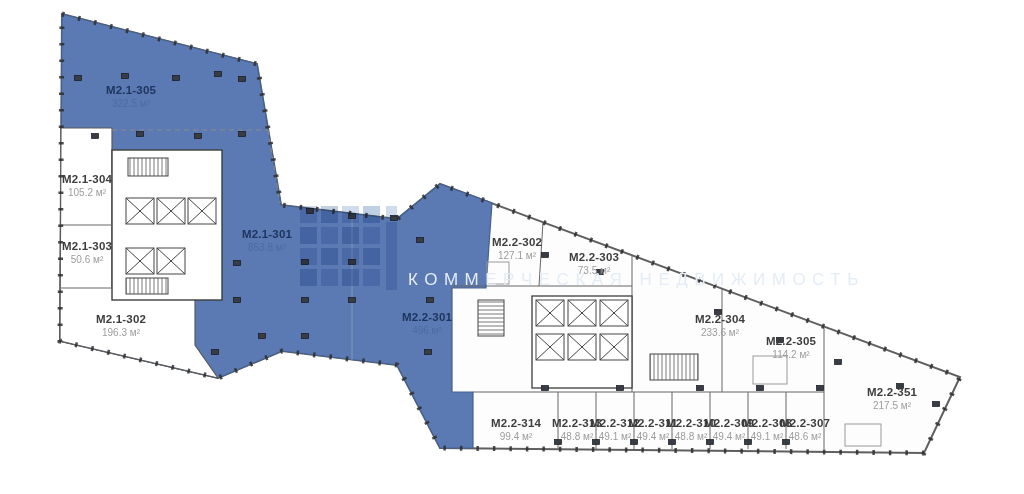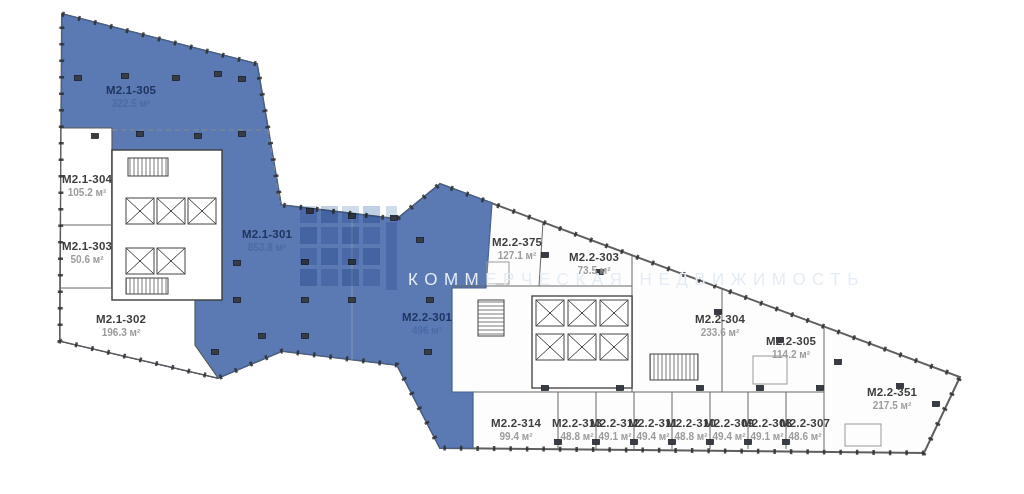--- a/index.html
+++ b/index.html
@@ -14,21 +14,21 @@
     position:relative;width:1024px;height:494px;background:#ffffff;
     font-family:"Liberation Sans",sans-serif;overflow:hidden;
   }
   .stage svg{position:absolute;left:0;top:0;}
   
   .ulabel{
     position:absolute;transform:translate(-50%,-50%);
     text-align:center;white-space:nowrap;line-height:1.15;cursor:pointer;
   }
   .ulabel .num{display:block;font-weight:bold;font-size:11.5px;letter-spacing:.2px;}
-  .ulabel .area{display:block;font-size:10px;margin-top:1px;font-weight:bold;}
+  .ulabel .area{display:block;font-size:10px;margin-top:1px;}
   .ulabel.hl .num{color:var(--highlight-text);text-align:center;}
   .ulabel.hl .area{color:var(--highlight-subtext);}
   .ulabel.wh .num{color:var(--unit-text);}
   .ulabel.wh .area{color:var(--unit-subtext);}
   
   .wm-logo{
     position:absolute;left:300px;top:206px;display:grid;
     grid-template-columns:repeat(4,17px);grid-auto-rows:17px;gap:4px;
     mix-blend-mode:multiply;pointer-events:none;
   }
@@ -234,21 +234,21 @@
     </div>
   <div class="ulabel hl" style="left:267px;top:241px">
       <span class="num">M2.1-301</span>
       <span class="area">853.8 м²</span>
     </div>
   <div class="ulabel hl" style="left:427px;top:324px">
       <span class="num">M2.2-301</span>
       <span class="area">496 м²</span>
     </div>
   <div class="ulabel wh" style="left:517px;top:249px">
-      <span class="num">M2.2-375</span>
+      <span class="num">M2.2-302</span>
       <span class="area">127.1 м²</span>
     </div>
   <div class="ulabel wh" style="left:594px;top:264px">
       <span class="num">M2.2-303</span>
       <span class="area">73.5 м²</span>
     </div>
   <div class="ulabel wh" style="left:720px;top:326px">
       <span class="num">M2.2-304</span>
       <span class="area">233.6 м²</span>
     </div>

